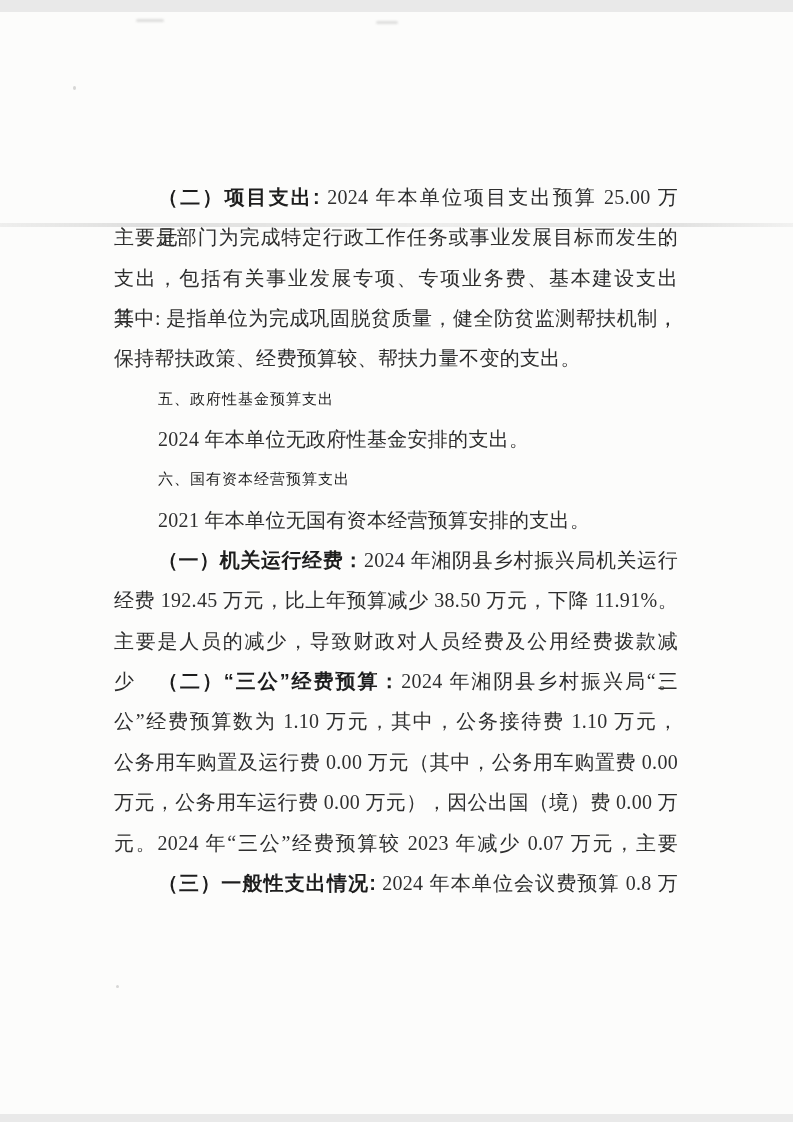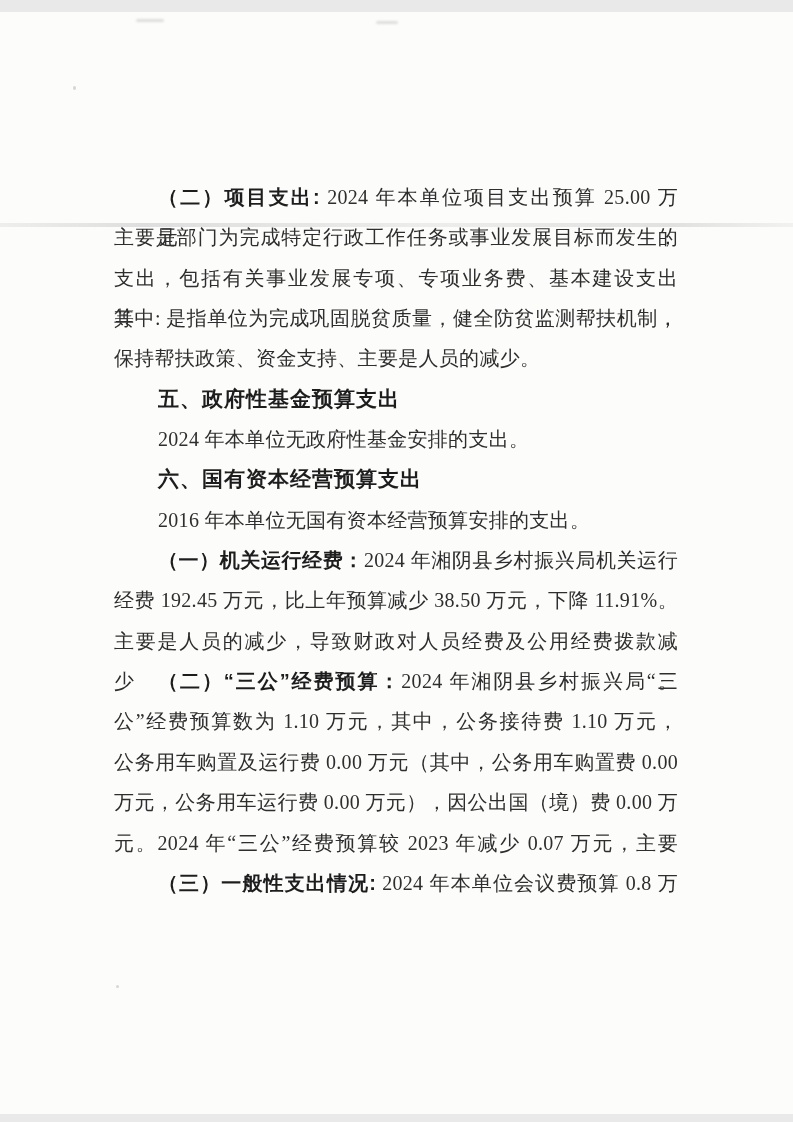--- a/index.html
+++ b/index.html
@@ -45,22 +45,22 @@
   }
   .j { text-align: justify; text-align-last: justify; }
   .indent { padding-left: 44px; }
   .lead {
     font-family: "Liberation Sans", "DejaVu Sans", sans-serif;
     font-weight: 700;
     color: var(--heading-ink, #1e1e1e);
   }
   .hd {
     font-family: "Liberation Sans", "DejaVu Sans", sans-serif;
-    font-weight: 700;
-    font-size: 21px;
+    font-weight: 400;
+    font-size: 15px;
     letter-spacing: 1px;
     color: var(--heading-ink, #1e1e1e);
   }
 </style>
 </head>
 <body>
 
 <div class="page">
 
   <div class="streak"></div>
@@ -72,29 +72,29 @@
   <div class="doc">
 
     <div class="line j indent"><span class="lead">（二）项目支出:</span><span> 2024 年本单位项目支出预算 25.00 万元，</span></div>
 
     <div class="line j"><span>主要是部门为完成特定行政工作任务或事业发展目标而发生的</span></div>
 
     <div class="line j"><span>支出，包括有关事业发展专项、专项业务费、基本建设支出等，</span></div>
 
     <div class="line j"><span>其中: 是指单位为完成巩固脱贫质量，健全防贫监测帮扶机制，</span></div>
 
-    <div class="line"><span>保持帮扶政策、资金支持、主要是人员的减少。</span></div>
+    <div class="line"><span>保持帮扶政策、经费预算较、帮扶力量不变的支出。</span></div>
 
     <div class="line hd indent"><span>五、政府性基金预算支出</span></div>
 
     <div class="line indent"><span>2024 年本单位无政府性基金安排的支出。</span></div>
 
     <div class="line hd indent"><span>六、国有资本经营预算支出</span></div>
 
-    <div class="line indent"><span>2016 年本单位无国有资本经营预算安排的支出。</span></div>
+    <div class="line indent"><span>2021 年本单位无国有资本经营预算安排的支出。</span></div>
 
 
     <div class="line j indent"><span class="lead">（一）机关运行经费：</span><span>2024 年湘阴县乡村振兴局机关运行</span></div>
 
     <div class="line j"><span>经费 192.45 万元，比上年预算减少 38.50 万元，下降 11.91%。</span></div>
 
     <div class="line j"><span>主要是人员的减少，导致财政对人员经费及公用经费拨款减少。</span></div>
 
     <div class="line j indent"><span class="lead">（二）“三公”经费预算：</span><span>2024 年湘阴县乡村振兴局“三</span></div>
 

